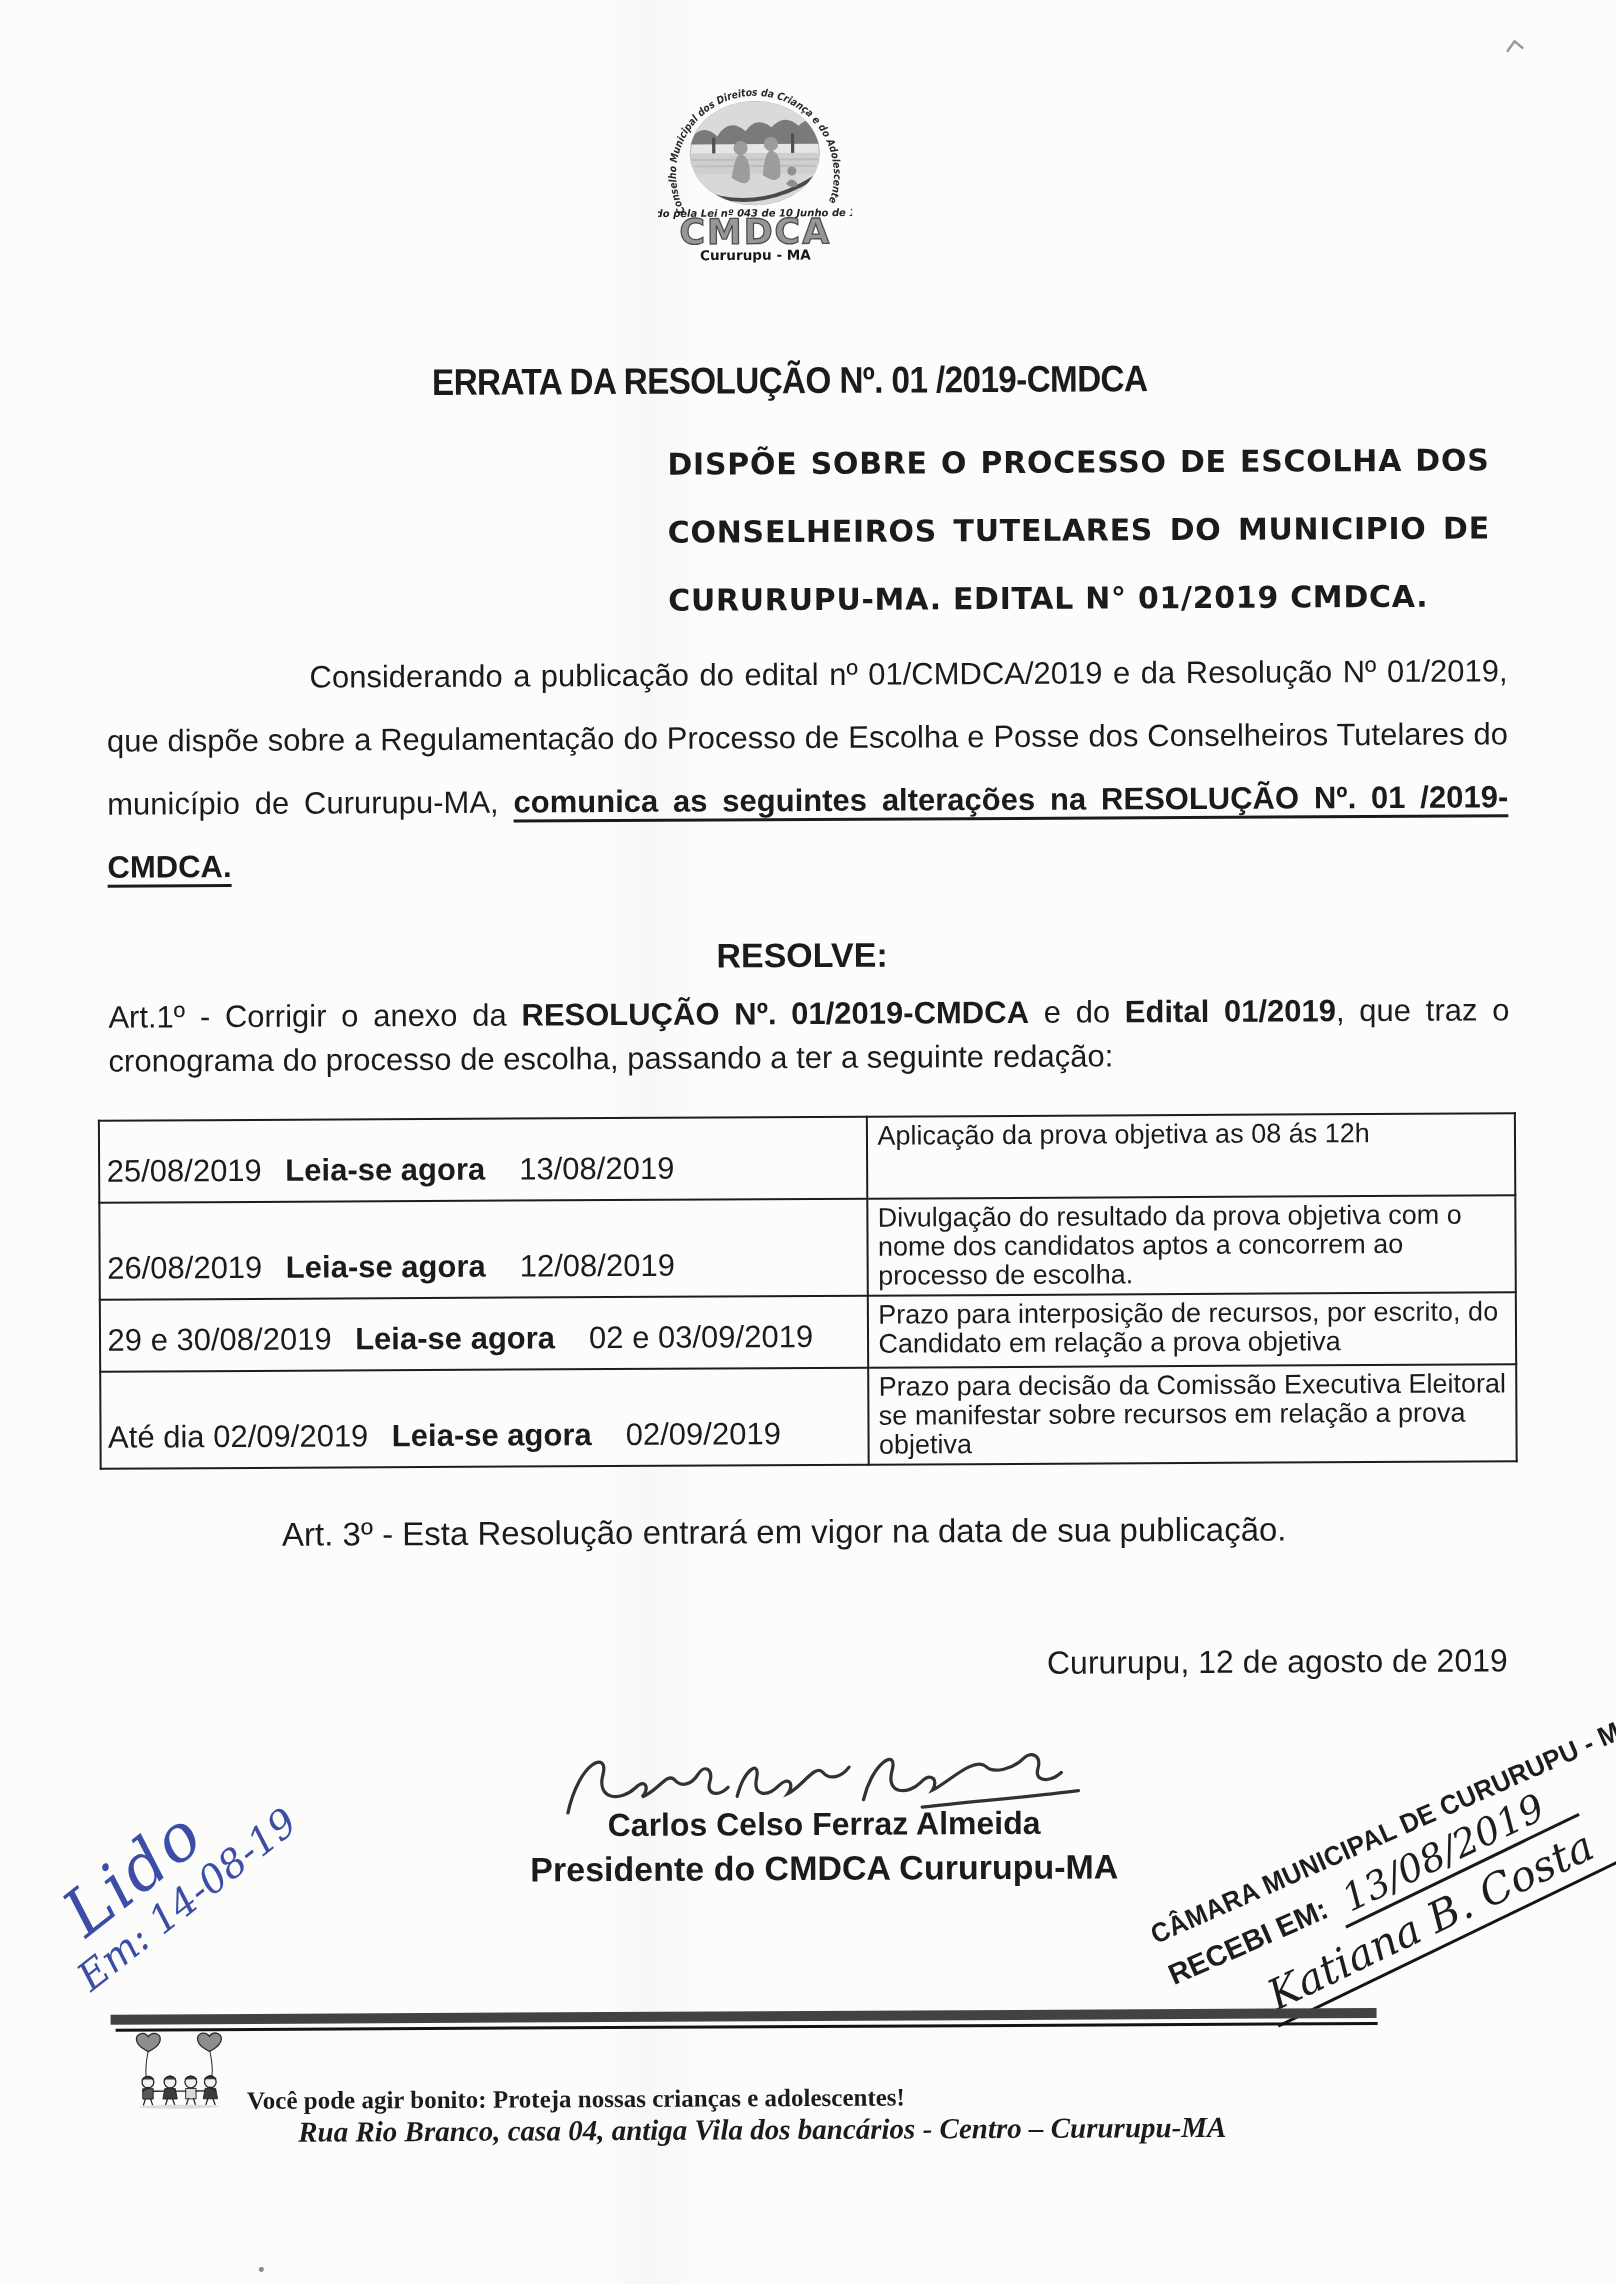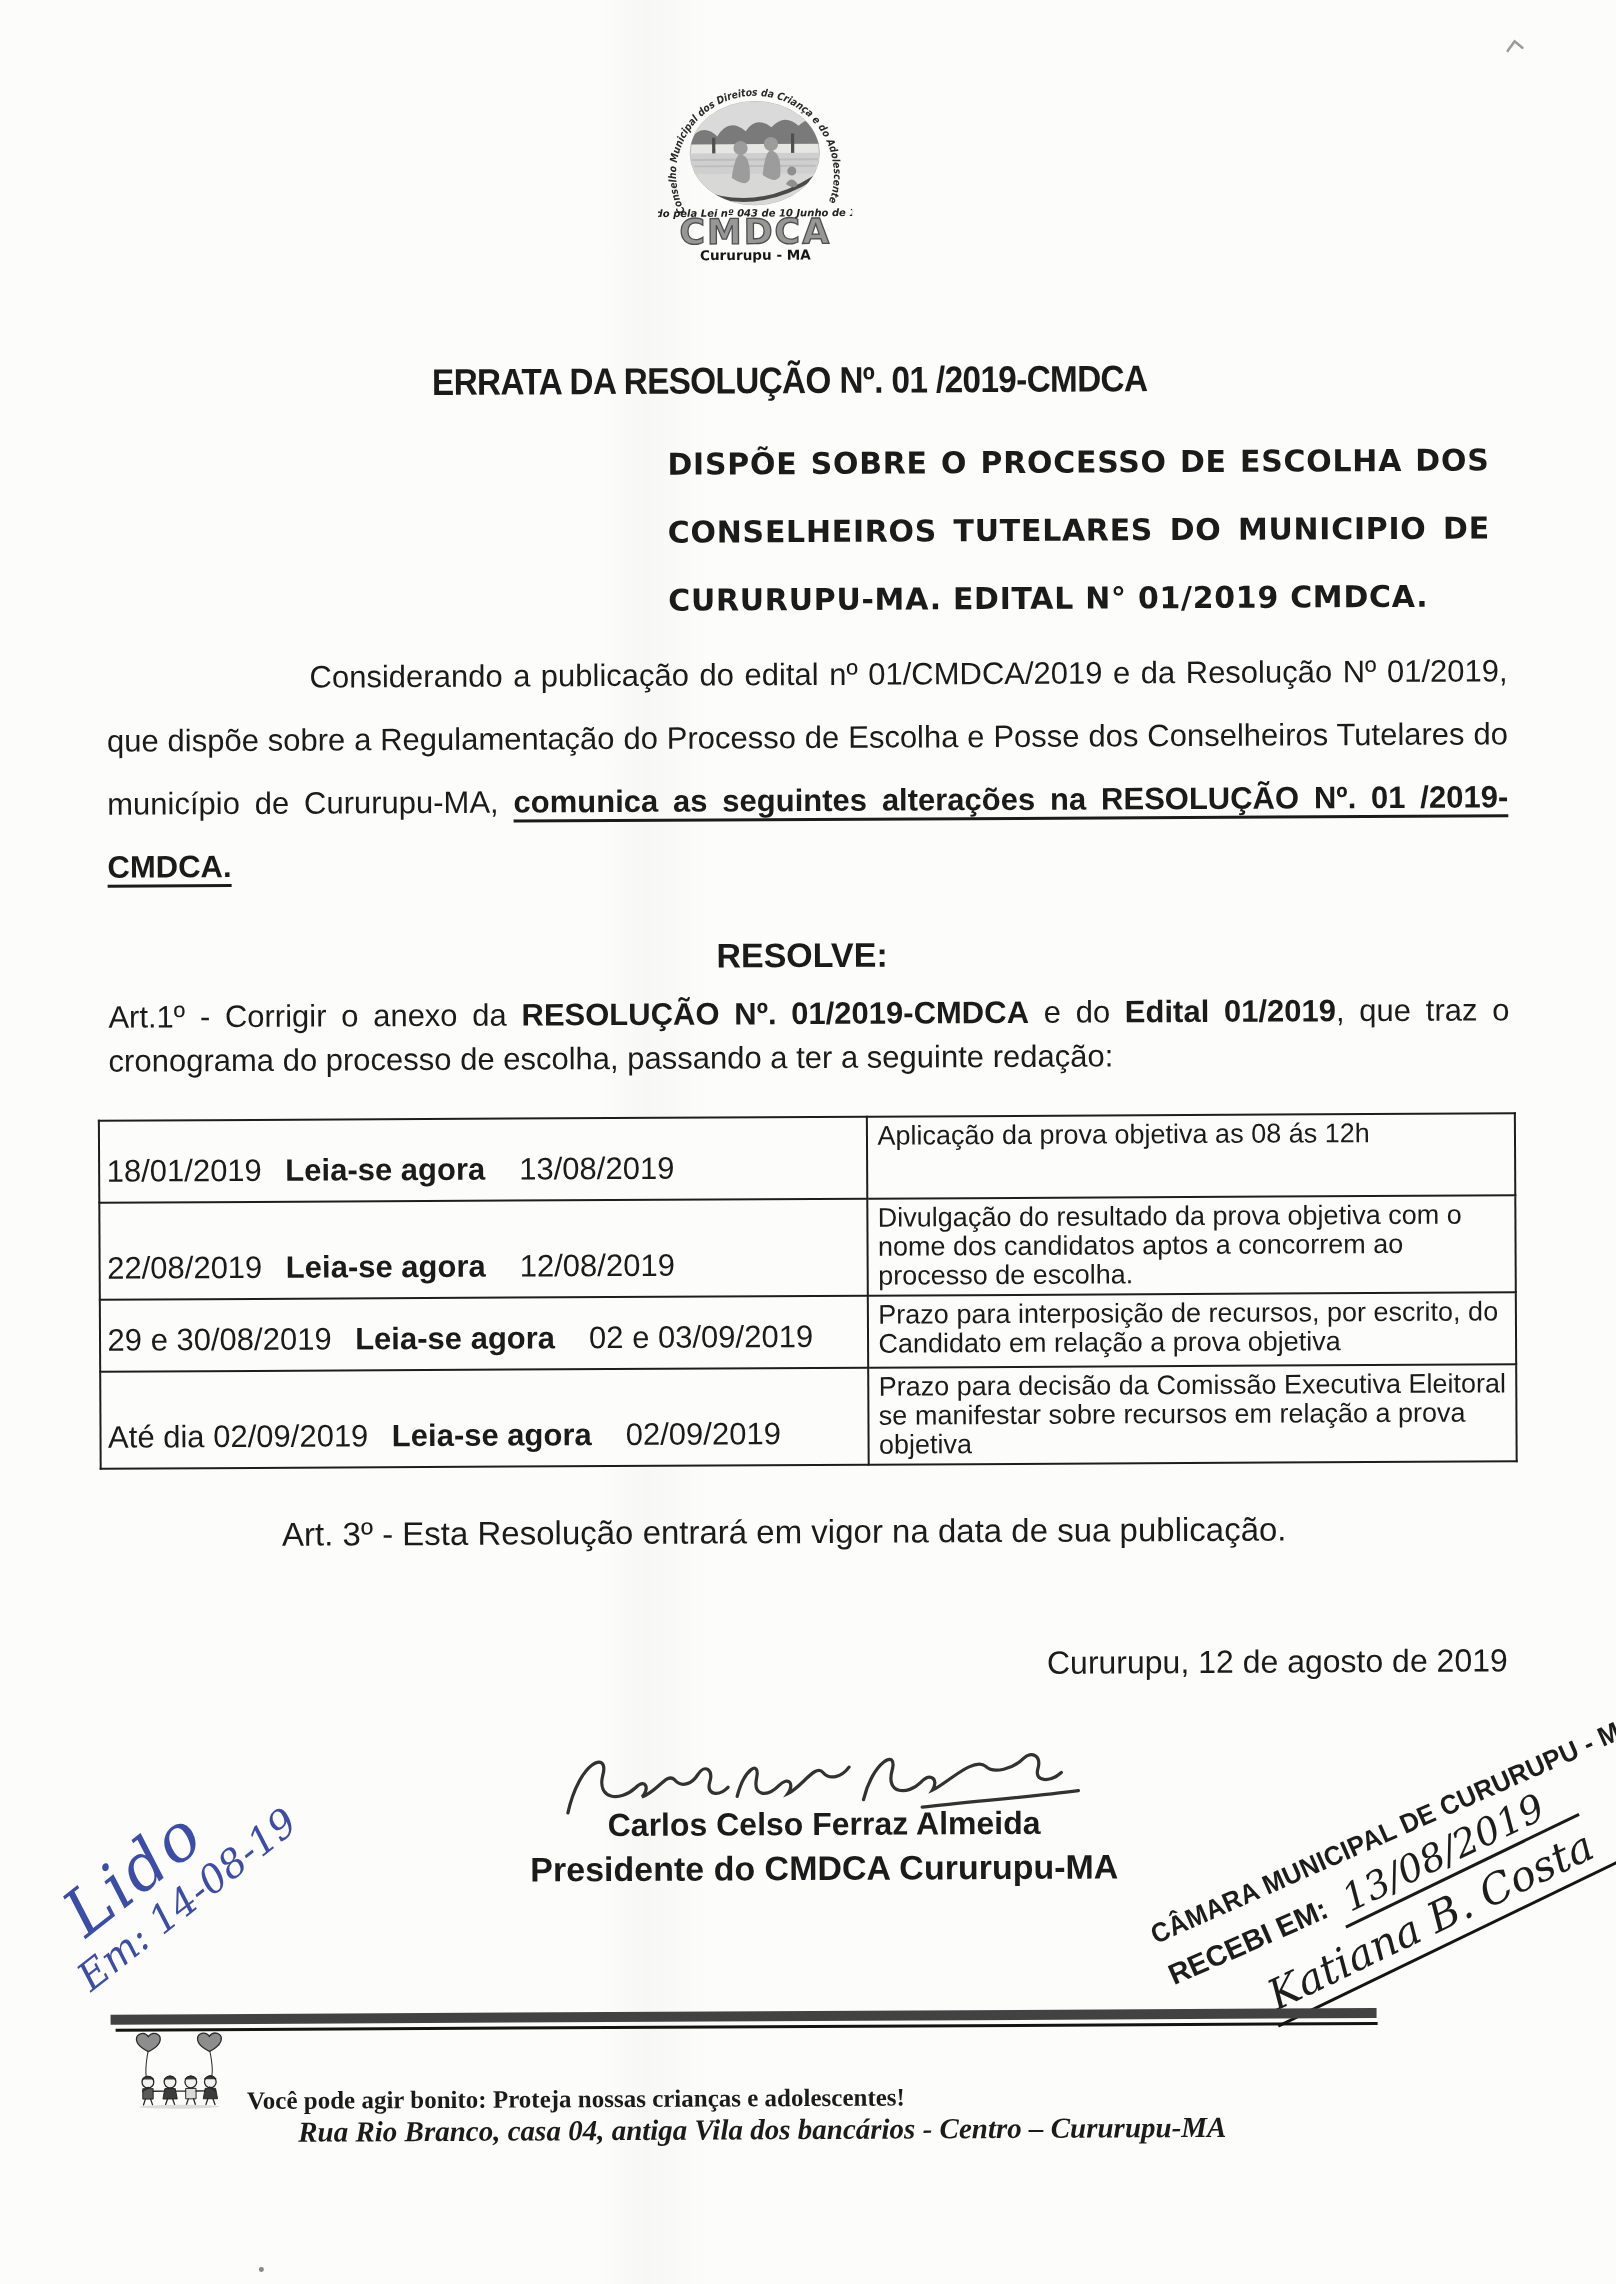--- a/index.html
+++ b/index.html
@@ -165,27 +165,27 @@
   <div class="abs resolve">RESOLVE:</div>
 
   <div class="abs art1">
     <span>Art.1º - Corrigir o anexo da </span><span class="b">RESOLUÇÃO Nº. 01/2019-CMDCA</span><span> e do </span><span class="b">Edital 01/2019</span><span>, que traz o cronograma do processo de escolha, passando a ter a seguinte redação:</span>
   </div>
 
   <table class="sched">
     <tbody>
       <tr class="h1r">
         <td class="old">
-          <span>18/01/2019</span><span class="lbl">Leia-se agora</span><span class="d2">13/08/2019</span>
+          <span>25/08/2019</span><span class="lbl">Leia-se agora</span><span class="d2">13/08/2019</span>
         </td>
         <td class="desc">Aplicação da prova objetiva as 08 ás 12h</td>
       </tr>
       <tr class="h2r">
         <td class="old">
-          <span>22/08/2019</span><span class="lbl">Leia-se agora</span><span class="d2">12/08/2019</span>
+          <span>26/08/2019</span><span class="lbl">Leia-se agora</span><span class="d2">12/08/2019</span>
         </td>
         <td class="desc">Divulgação do resultado da prova objetiva com o nome dos candidatos aptos a concorrem ao processo de escolha.</td>
       </tr>
       <tr class="h3r">
         <td class="old">
           <span>29 e 30/08/2019</span><span class="lbl">Leia-se agora</span><span class="d2">02 e 03/09/2019</span>
         </td>
         <td class="desc">Prazo para interposição de recursos, por escrito, do Candidato em relação a prova objetiva</td>
       </tr>
       <tr class="h4r">

